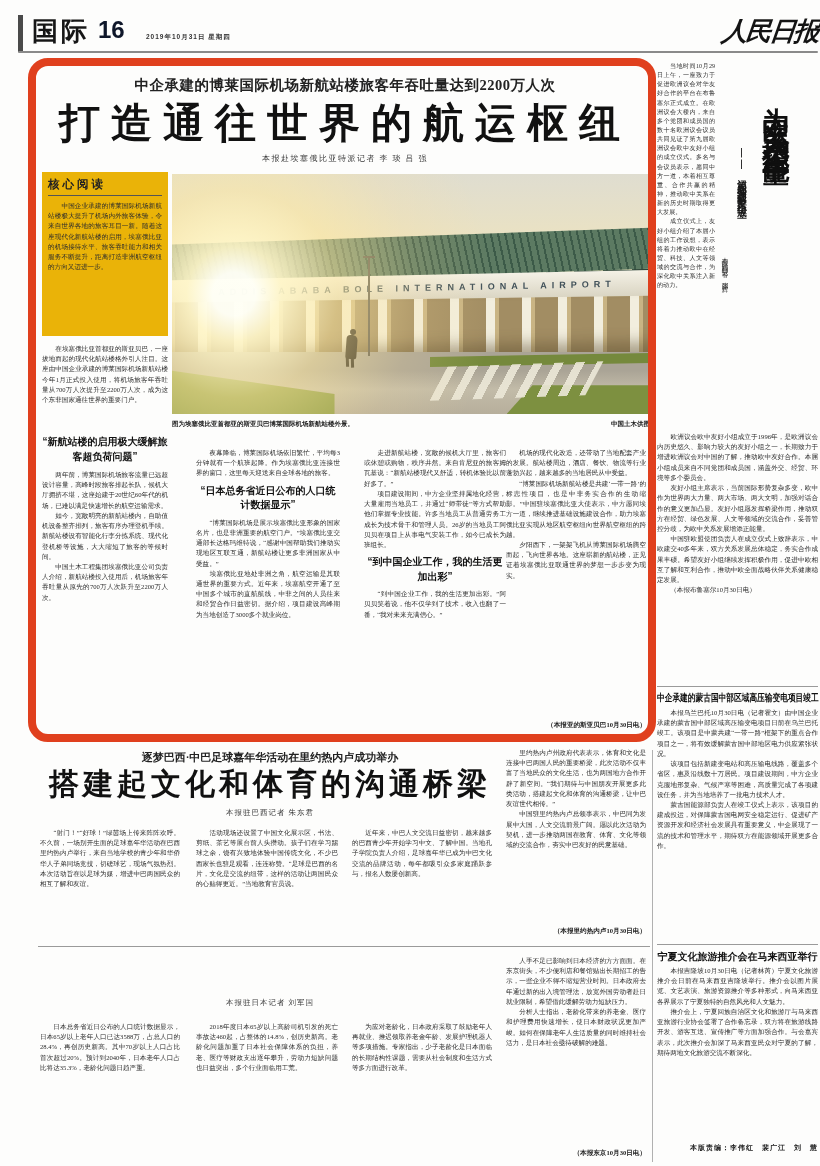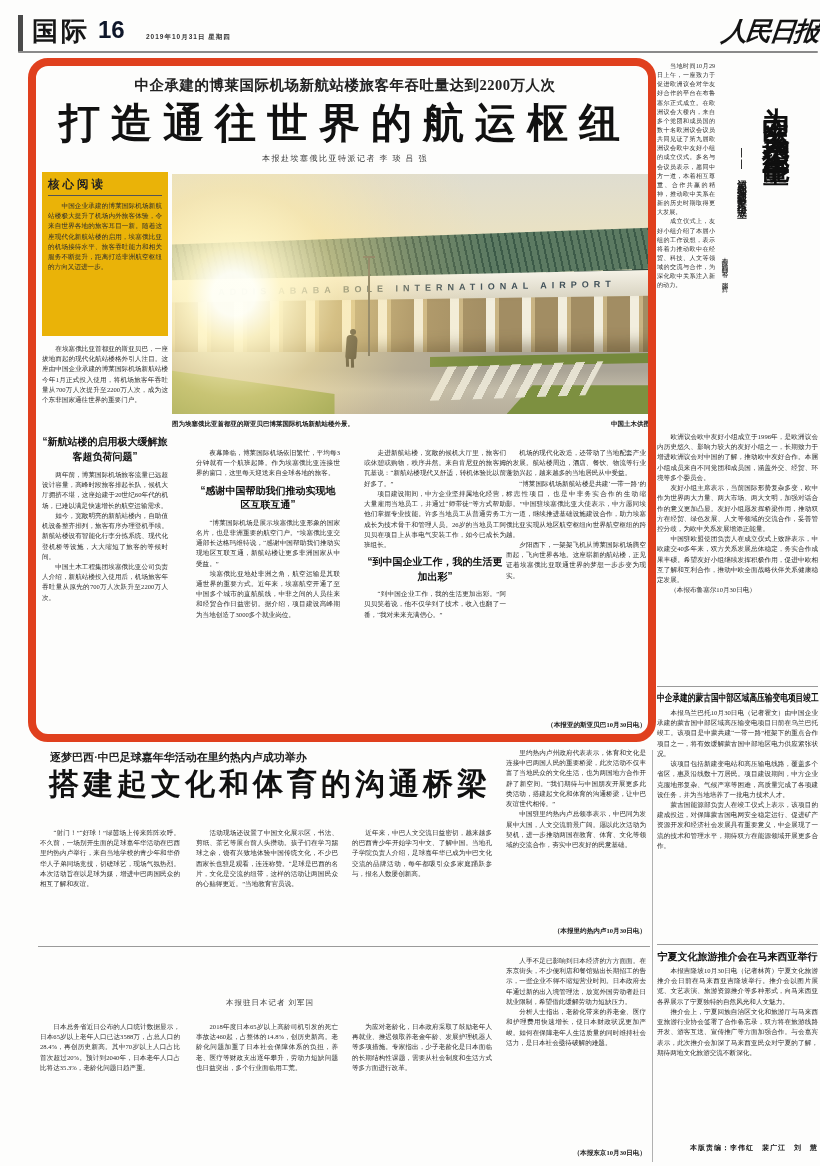--- a/index.html
+++ b/index.html
@@ -87,21 +87,21 @@
   .d3{left:38px;top:946px;width:612px;}
   .vline{left:652px;top:750px;width:1px;height:412px;background:#b0b0b0;}
   .mn-headline{left:657px;top:691px;width:210px;font-family:"Liberation Sans",sans-serif;font-weight:bold;
                font-size:10px;color:#111;transform:scaleX(0.77);transform-origin:left top;white-space:nowrap;}
   .mn-body{left:657px;top:708px;width:161px;height:232px;}
   .nx-headline{left:657px;top:950px;width:161px;text-align:center;font-family:"Liberation Sans",sans-serif;
                font-weight:bold;font-size:10px;color:#111;white-space:nowrap;}
   .nx-body{left:657px;top:966px;width:161px;height:170px;}
   .editors{left:657px;top:1143px;width:161px;text-align:right;font-size:7px;font-weight:bold;color:#222;letter-spacing:1px;}
   
-  .bz-kicker{left:50px;top:750px;width:440px;text-align:left;font-family:"Liberation Serif",serif;
+  .bz-kicker{left:50px;top:750px;width:440px;text-align:center;font-family:"Liberation Serif",serif;
              font-weight:bold;font-size:11px;color:#222;}
   .bz-headline{left:40px;top:764px;width:460px;text-align:center;font-family:"Liberation Sans",sans-serif;
                font-weight:800;font-size:30px;letter-spacing:4px;color:#111;}
   .bz-byline{left:40px;top:808px;width:460px;text-align:center;font-size:7.5px;color:#3a3a3a;letter-spacing:1px;}
   .bz1{left:40px;top:828px;width:140px;height:112px;}
   .bz2{left:196px;top:828px;width:142px;height:112px;}
   .bz3{left:352px;top:828px;width:140px;height:112px;}
   .bz4{left:506px;top:748px;width:140px;height:192px;}
   
   .jp-headline{left:40px;top:956px;width:460px;text-align:center;font-family:"Liberation Sans",sans-serif;
@@ -158,21 +158,21 @@
     <span class="caption">中国土木供图</span>
   </div>
 
   <div class="abs subhead sub1">“新航站楼的启用极大缓解旅客超负荷问题”</div>
   <div class="abs tiny col col1">　　两年前，博莱国际机场旅客流量已远超设计容量，高峰时段旅客排起长队，候机大厅拥挤不堪，这座始建于20世纪60年代的机场，已难以满足快速增长的航空运输需求。
 　　如今，宽敞明亮的新航站楼内，自助值机设备整齐排列，旅客有序办理登机手续。新航站楼设有智能化行李分拣系统、现代化登机桥等设施，大大缩短了旅客的等候时间。
 　　中国土木工程集团埃塞俄比亚公司负责人介绍，新航站楼投入使用后，机场旅客年吞吐量从原先的700万人次跃升至2200万人次。</div>
 
   <div class="abs col col2">
     <div class="tiny">　　夜幕降临，博莱国际机场依旧繁忙，平均每3分钟就有一个航班起降。作为埃塞俄比亚连接世界的窗口，这里每天迎送来自全球各地的旅客。</div>
-    <div class="subhead">“感谢中国帮助我们推动实现地区互联互通”</div>
+    <div class="subhead">“日本总务省近日公布的人口统计数据显示”</div>
     <div class="tiny">　　“博莱国际机场是展示埃塞俄比亚形象的国家名片，也是非洲重要的航空门户。”埃塞俄比亚交通部长达格玛维特说，“感谢中国帮助我们推动实现地区互联互通，新航站楼让更多非洲国家从中受益。”
 　　埃塞俄比亚地处非洲之角，航空运输是其联通世界的重要方式。近年来，埃塞航空开通了至中国多个城市的直航航线，中非之间的人员往来和经贸合作日益密切。据介绍，项目建设高峰期为当地创造了3000多个就业岗位。</div>
   </div>
 
   <div class="abs col col3">
     <div class="tiny">　　走进新航站楼，宽敞的候机大厅里，旅客们或休憩或购物，秩序井然。来自肯尼亚的旅客姆瓦基说：“新航站楼现代又舒适，转机体验比以前好多了。”
 　　项目建设期间，中方企业坚持属地化经营，大量雇用当地员工，并通过“师带徒”等方式帮助他们掌握专业技能。许多当地员工从普通劳务工成长为技术骨干和管理人员。26岁的当地员工阿贝贝在项目上从事电气安装工作，如今已成长为班组长。</div>
     <div class="subhead">“到中国企业工作，我的生活更加出彩”</div>
     <div class="tiny">　　“到中国企业工作，我的生活更加出彩。”阿贝贝笑着说，他不仅学到了技术，收入也翻了一番，“我对未来充满信心。”</div>
   </div>
@@ -204,20 +204,21 @@
   <div class="abs divider d2"></div>
 
   <div class="abs nx-headline">宁夏文化旅游推介会在马来西亚举行</div>
   <div class="abs tiny nx-body">　　本报吉隆坡10月30日电（记者林芮）宁夏文化旅游推介会日前在马来西亚吉隆坡举行。推介会以图片展览、文艺表演、旅游资源推介等多种形式，向马来西亚各界展示了宁夏独特的自然风光和人文魅力。
 　　推介会上，宁夏回族自治区文化和旅游厅与马来西亚旅游行业协会签署了合作备忘录，双方将在旅游线路开发、游客互送、宣传推广等方面加强合作。与会嘉宾表示，此次推介会加深了马来西亚民众对宁夏的了解，期待两地文化旅游交流不断深化。</div>
 
   <div class="abs editors">本版责编：李伟红　裴广江　刘　慧</div>
 
   <div class="abs bz-kicker">逐梦巴西·中巴足球嘉年华活动在里约热内卢成功举办</div>
   <div class="abs bz-headline">搭建起文化和体育的沟通桥梁</div>
+  <div class="abs bz-byline">本报驻巴西记者 朱东君</div>
   <div class="abs tiny col bz1">　　“射门！”“好球！”绿茵场上传来阵阵欢呼。不久前，一场别开生面的足球嘉年华活动在巴西里约热内卢举行，来自当地学校的青少年和华侨华人子弟同场竞技，切磋球艺，现场气氛热烈。本次活动旨在以足球为媒，增进中巴两国民众的相互了解和友谊。</div>
   <div class="abs tiny col bz2">　　活动现场还设置了中国文化展示区，书法、剪纸、茶艺等展台前人头攒动。孩子们在学习踢球之余，饶有兴致地体验中国传统文化，不少巴西家长也驻足观看，连连称赞。“足球是巴西的名片，文化是交流的纽带，这样的活动让两国民众的心贴得更近。”当地教育官员说。</div>
   <div class="abs tiny col bz3">　　近年来，中巴人文交流日益密切，越来越多的巴西青少年开始学习中文、了解中国。当地孔子学院负责人介绍，足球嘉年华已成为中巴文化交流的品牌活动，每年都吸引众多家庭踊跃参与，报名人数屡创新高。</div>
   <div class="abs col bz4">
     <div class="tiny" style="height:176px;">　　里约热内卢州政府代表表示，体育和文化是连接中巴两国人民的重要桥梁，此次活动不仅丰富了当地民众的文化生活，也为两国地方合作开辟了新空间。“我们期待与中国朋友开展更多此类活动，搭建起文化和体育的沟通桥梁，让中巴友谊世代相传。”
 　　中国驻里约热内卢总领事表示，中巴同为发展中大国，人文交流前景广阔。愿以此次活动为契机，进一步推动两国在教育、体育、文化等领域的交流合作，夯实中巴友好的民意基础。</div>
     <div class="dateline">（本报里约热内卢10月30日电）</div>
   </div>
 
   <div class="abs divider d3"></div>

